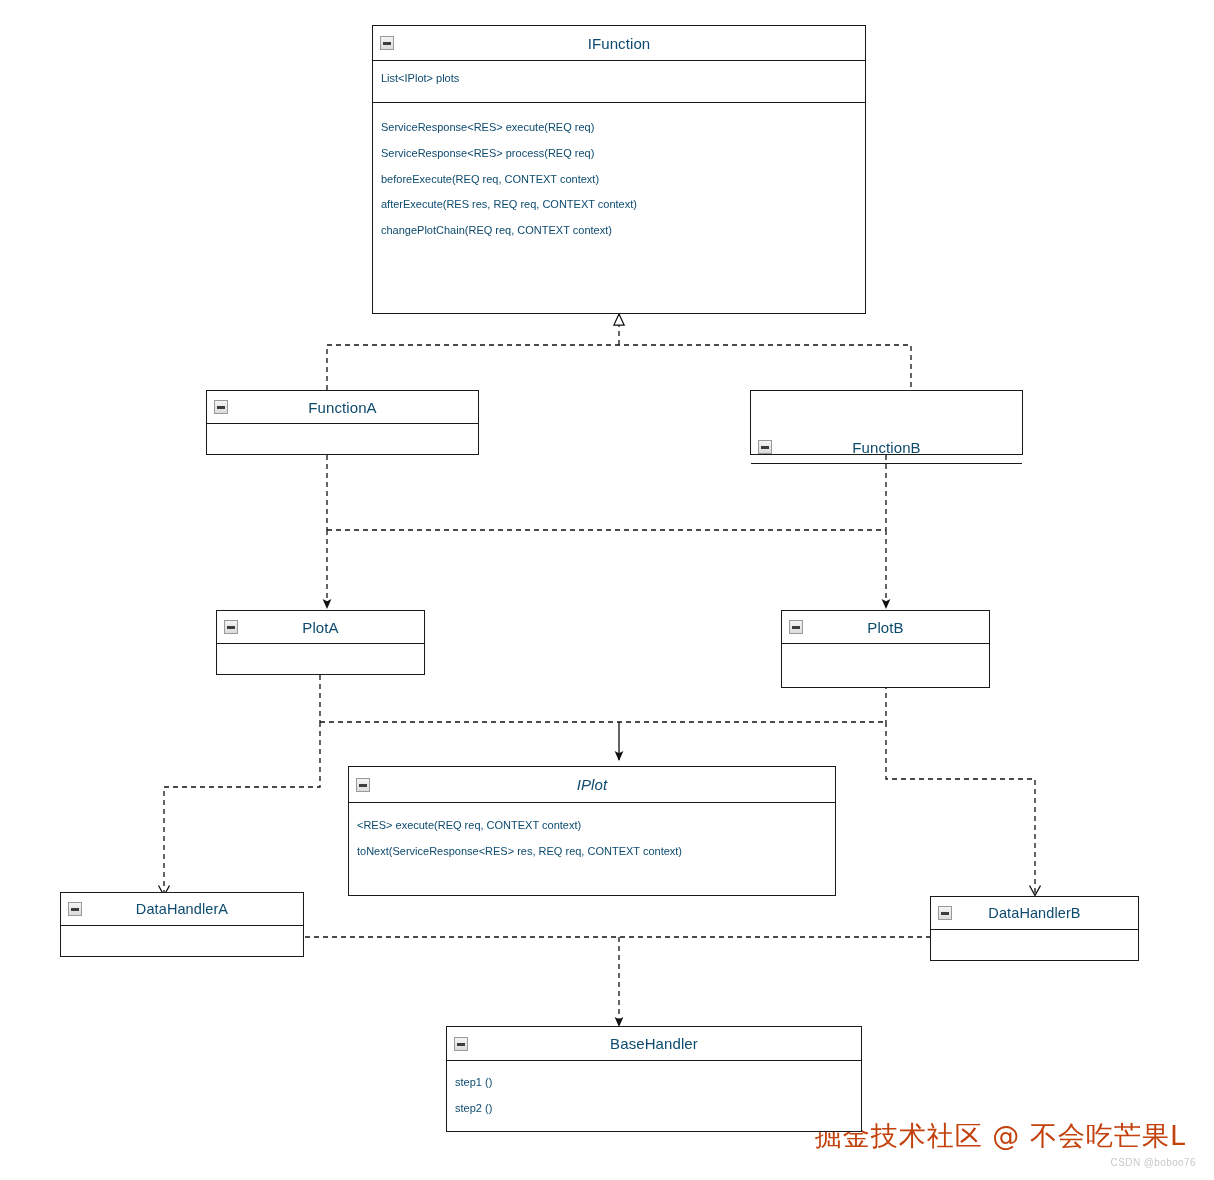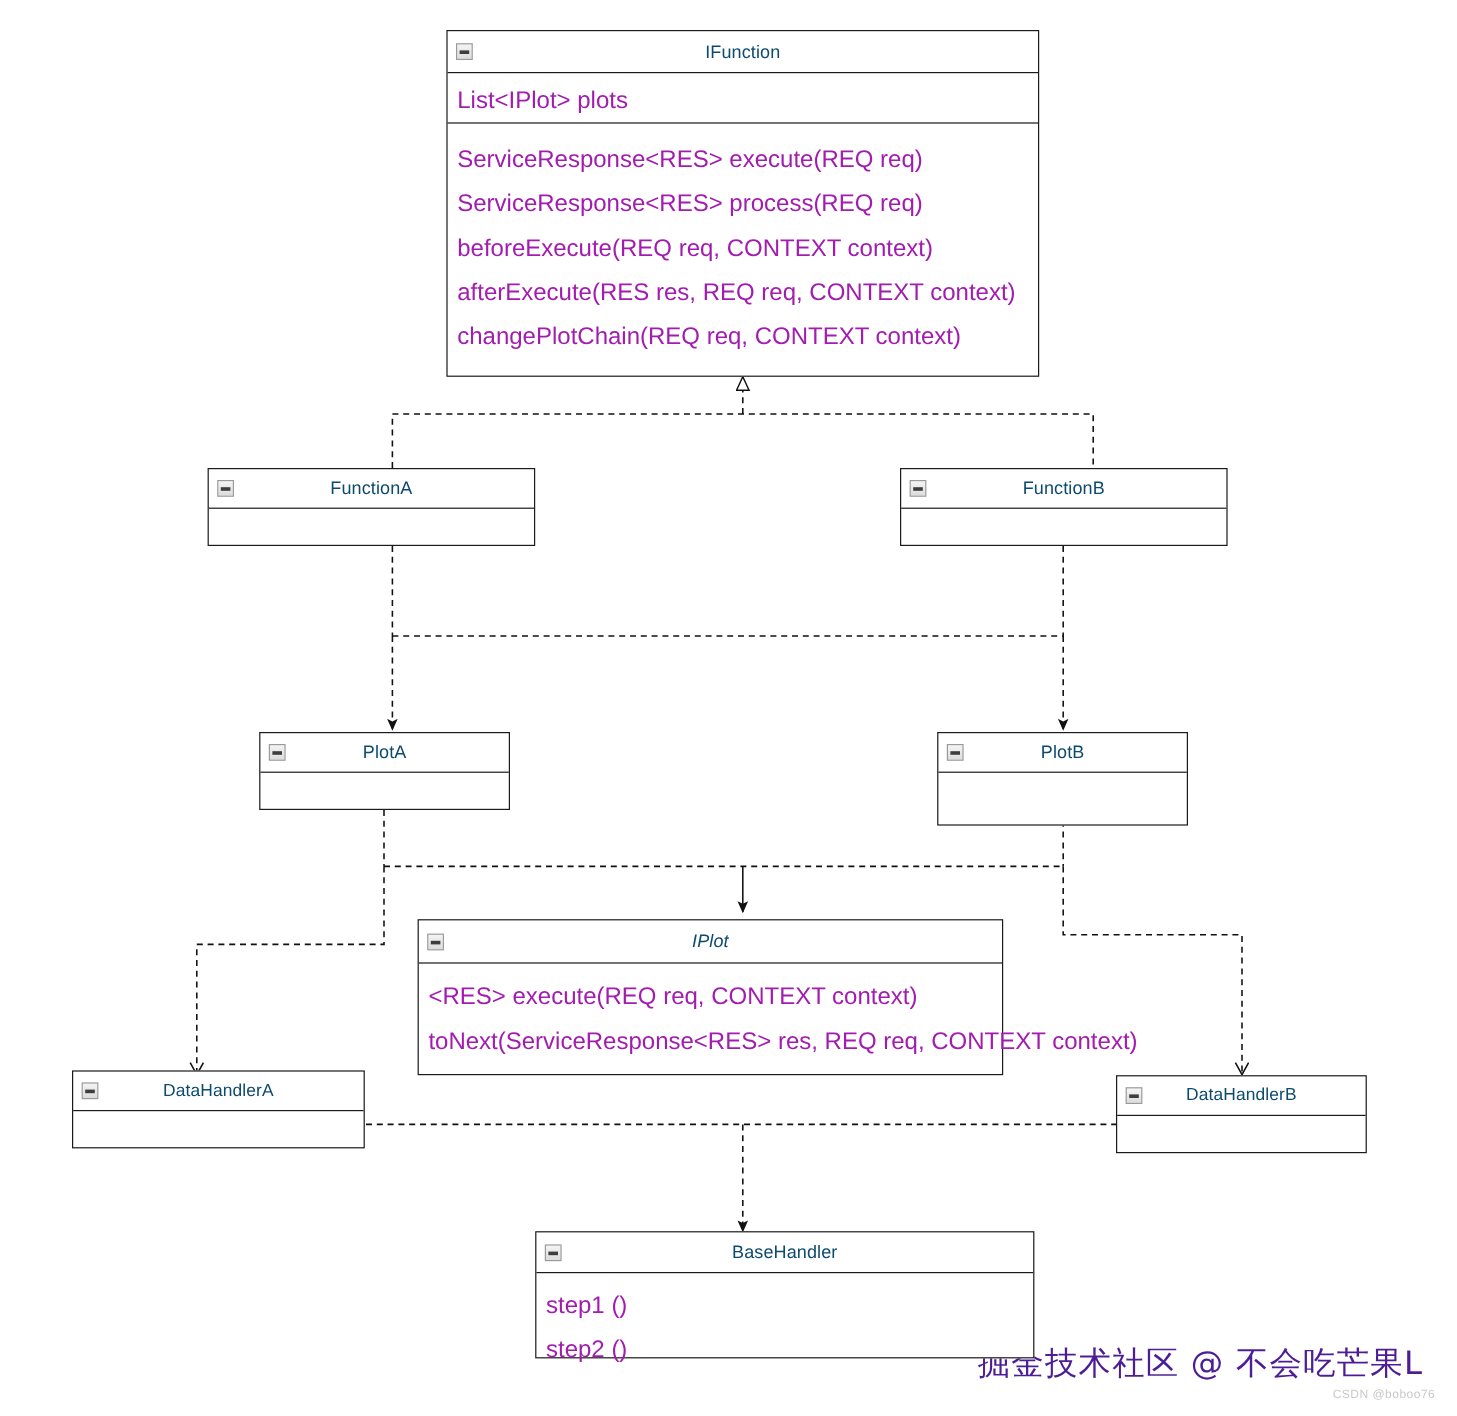--- a/index.html
+++ b/index.html
@@ -79,32 +79,32 @@
     box-sizing: border-box;
     padding: 9px 0 9px 0;
   }
   .compartment.bordered {
     border-bottom: 1px solid #1a1a1a;
   }
   .compartment.empty {
     padding: 0;
   }
   .member {
-    font-size: 20px;
-    color: #a21caf;
+    font-size: 11px;
+    color: #0c4a6e;
     padding: 6px 0 6px 8px;
     line-height: 1.25;
     white-space: pre;
   }
   .watermark-main {
     position: absolute;
     right: 28px;
     top: 1118px;
     font-size: 27px;
-    color: #4c1d95;
+    color: #c2410c;
     letter-spacing: 1px;
     white-space: nowrap;
     font-family: "DejaVu Sans", sans-serif;
   }
   .watermark-sub {
     position: absolute;
     right: 18px;
     top: 1157px;
     font-size: 10px;
     color: #c9c9c9;
@@ -182,30 +182,30 @@
     </div>
     <div class="compartment" style="padding-top:12px;">
       <div class="member">ServiceResponse&lt;RES&gt; execute(REQ req)</div>
       <div class="member">ServiceResponse&lt;RES&gt; process(REQ req)</div>
       <div class="member">beforeExecute(REQ req, CONTEXT context)</div>
       <div class="member">afterExecute(RES res, REQ req, CONTEXT context)</div>
       <div class="member">changePlotChain(REQ req, CONTEXT context)</div>
     </div>
   </div>
 
-  <div class="uml-class" style="left:173px; top:390px; width:273px; height:65px;">
+  <div class="uml-class" style="left:206px; top:390px; width:273px; height:65px;">
     <div class="class-header" style="height:33px;">
       <span class="collapse-icon"></span>
       <span class="class-title">FunctionA</span>
     </div>
     <div class="compartment empty" style="height:31px;"></div>
   </div>
 
   <div class="uml-class" style="left:750px; top:390px; width:273px; height:65px;">
-    <div class="class-header" style="height:33px;">
+    <div class="class-header" style="height:33px;margin-top:40px;">
       <span class="collapse-icon"></span>
       <span class="class-title">FunctionB</span>
     </div>
     <div class="compartment empty" style="height:31px;"></div>
   </div>
 
   <div class="uml-class" style="left:216px; top:610px; width:209px; height:65px;">
     <div class="class-header" style="height:33px;">
       <span class="collapse-icon"></span>
       <span class="class-title">PlotA</span>

